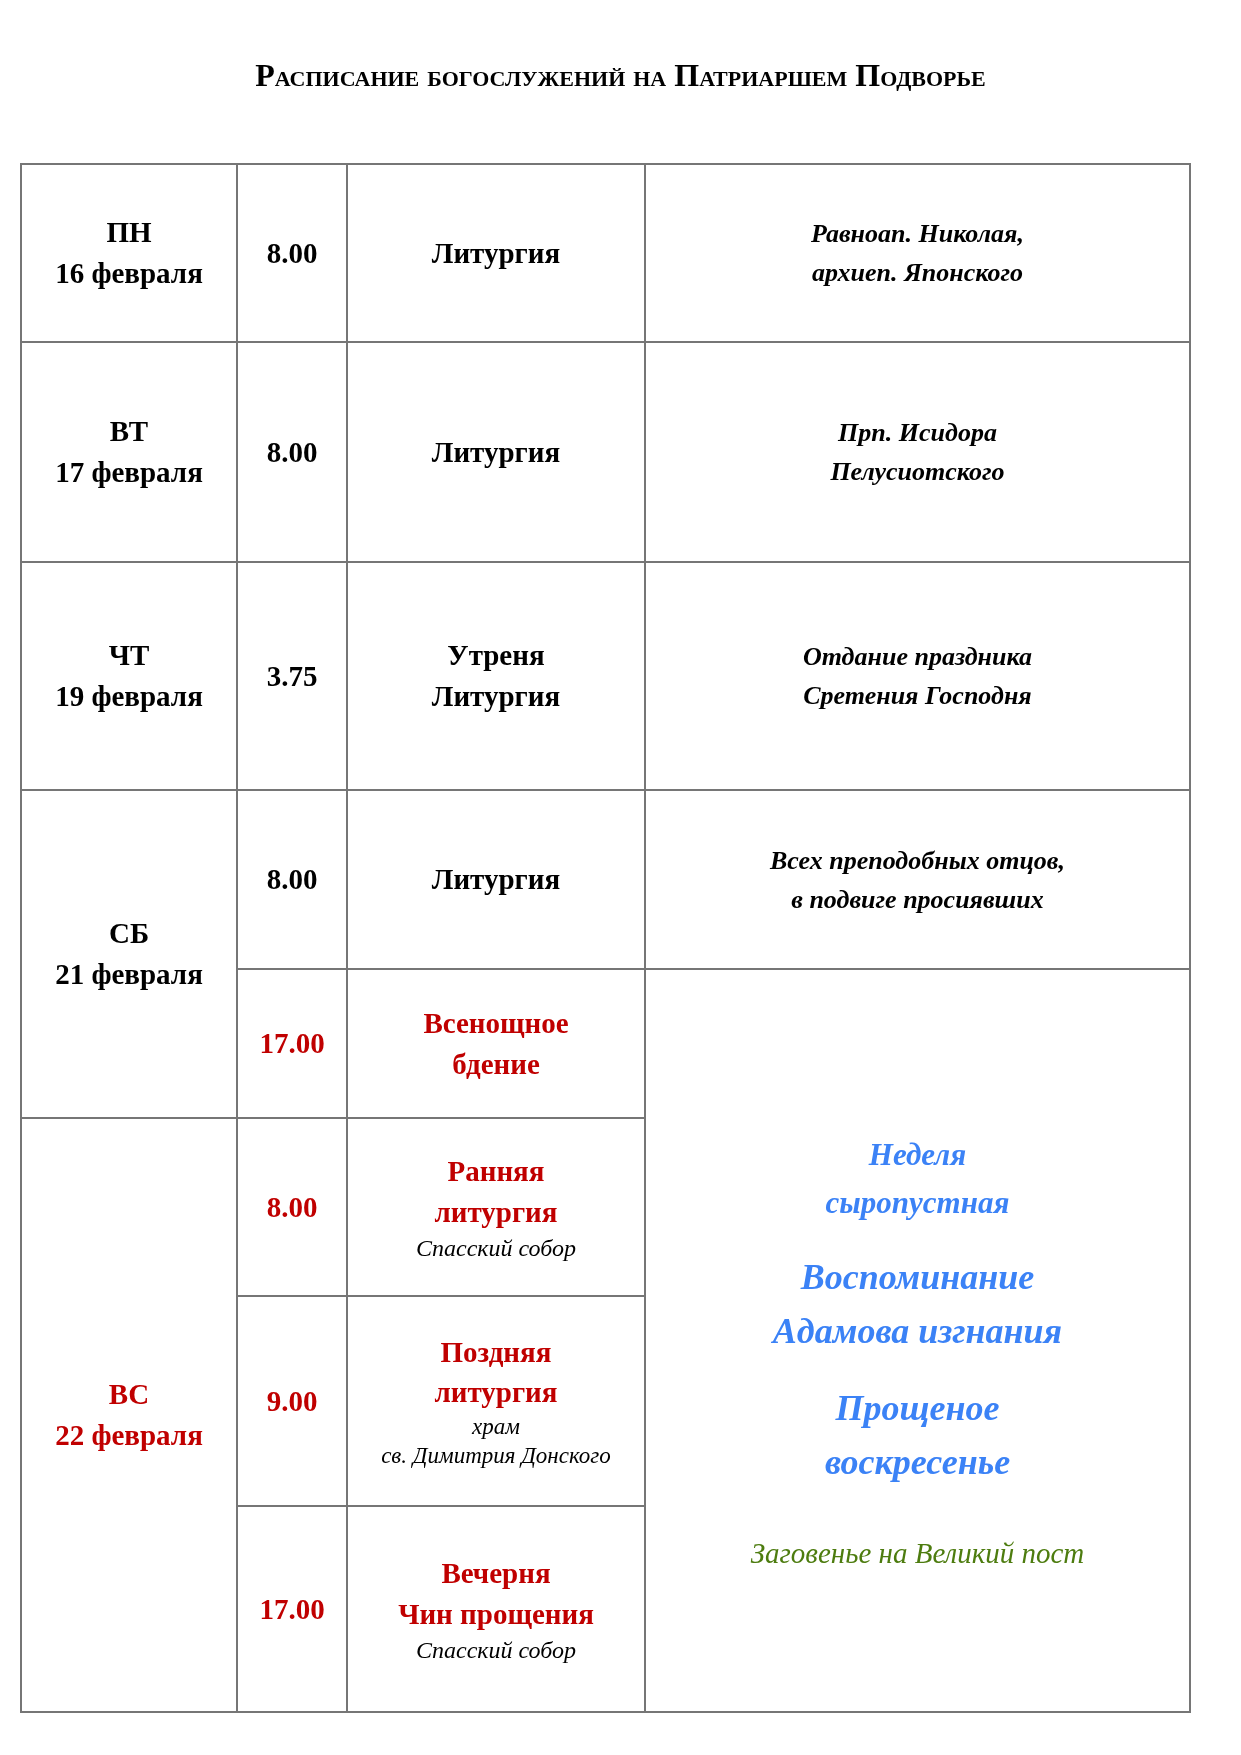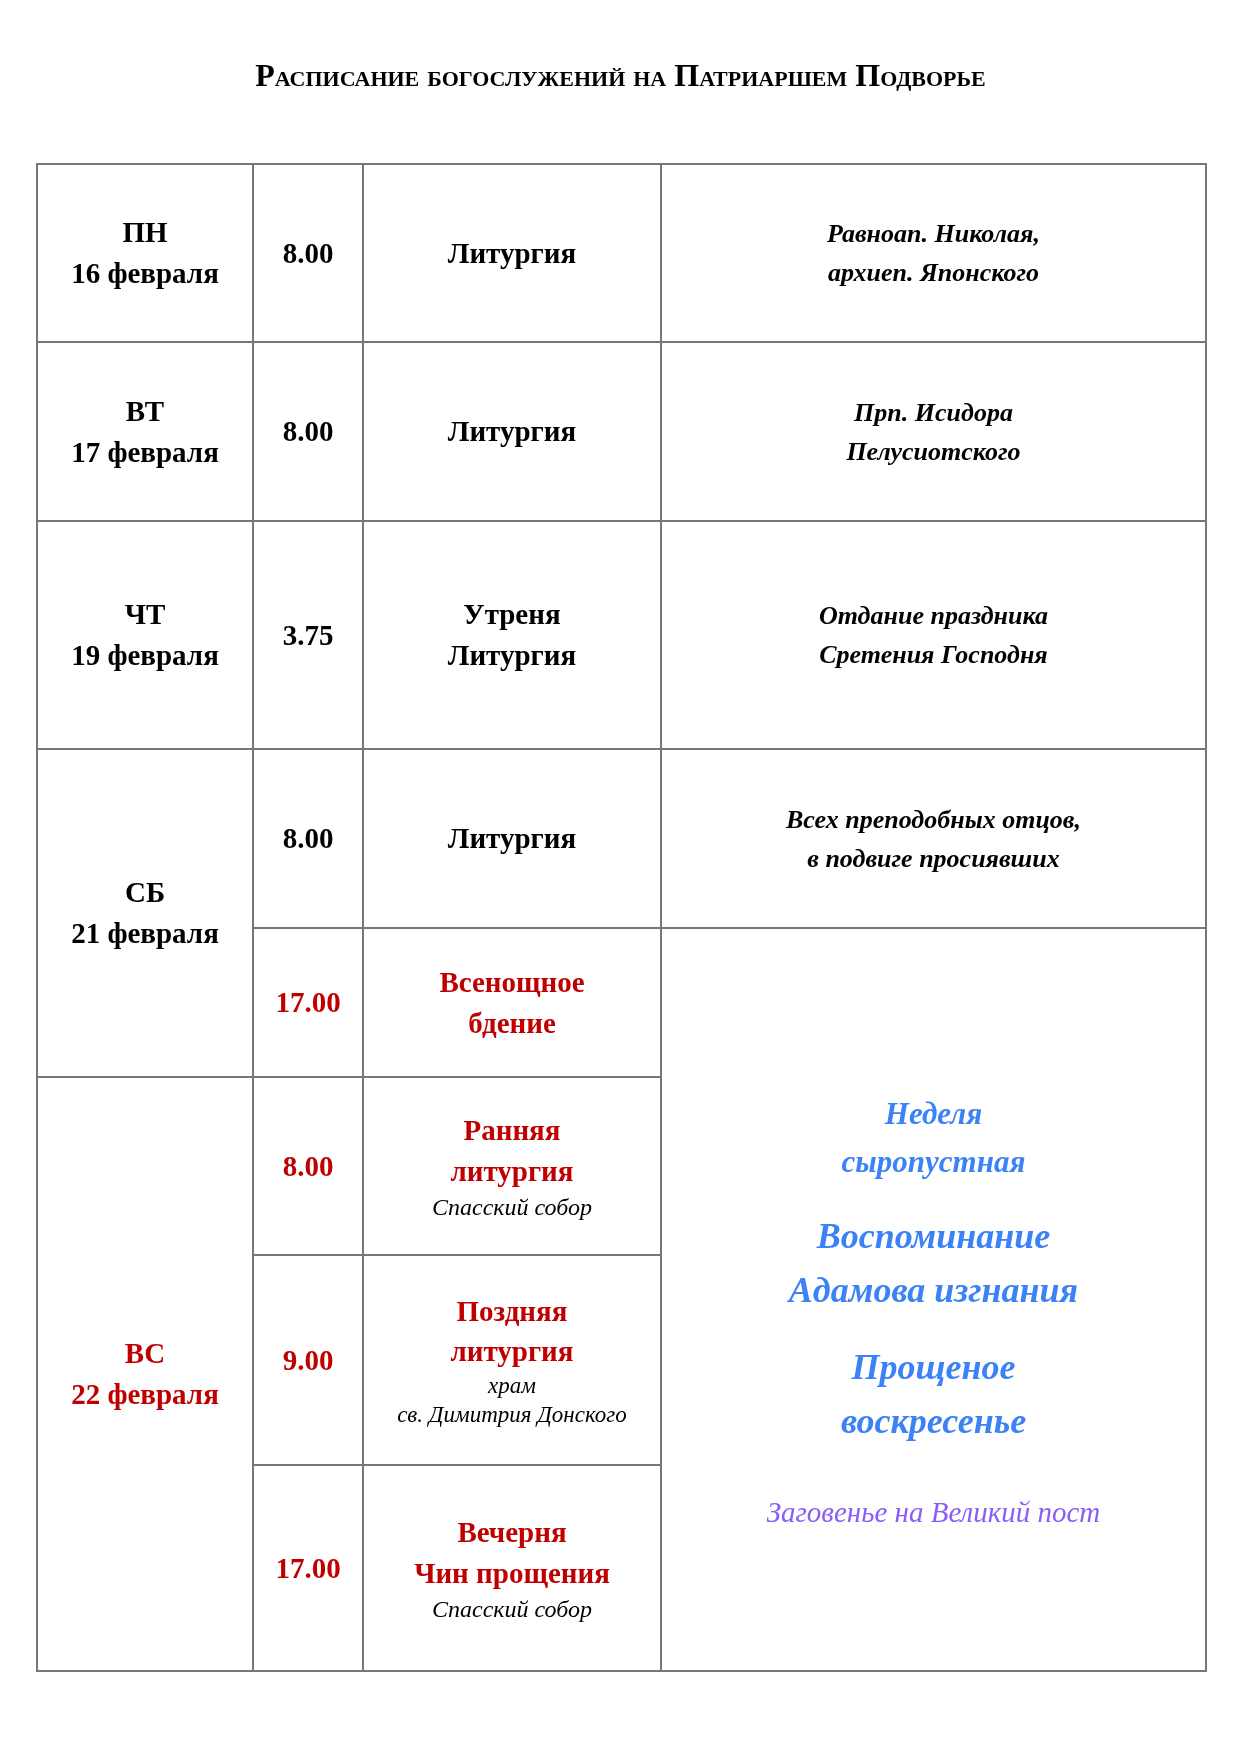--- a/index.html
+++ b/index.html
@@ -15,50 +15,50 @@
   .title {
     position:absolute; top:56px; left:0; width:100%;
     text-align:center;
     font-weight:700;
     font-variant:small-caps;
     font-size:32px;
     line-height:39px;
     color:#000000;
   }
   .schedule {
-    position:absolute; left:36px; top:163px;
+    position:absolute; left:20px; top:163px;
     width:1169px;
     border-collapse:collapse;
     table-layout:fixed;
   }
   .schedule td {
     border:2px solid #767676;
     text-align:center;
     vertical-align:middle;
     padding:0 6px;
   }
   .pre { white-space:pre-line; }
   .day, .time, .service { font-size:29px; font-weight:700; line-height:1.4; }
   .feast { font-size:26px; font-weight:700; font-style:italic; line-height:1.5; }
   .red { color:#c00000; }
   .venue { font-size:24px; font-weight:400; font-style:italic; line-height:1.25; }
   .venue-sm { font-size:23px; }
-  .hr1{height:178px}.hr2{height:179px}.hr3{height:228px}.hr4{height:179px}
+  .hr1{height:178px}.hr2{height:220px}.hr3{height:228px}.hr4{height:179px}
   .hr5{height:149px}.hr6{height:178px}.hr7{height:210px}.hr8{height:206px}
   .sunday-cell { vertical-align:middle; }
   .sunday-block {
     white-space:pre-line;
     color:#3b82f6; font-weight:700; font-style:italic;
     font-size:31px; line-height:1.55;
     margin:23px 0;
   }
   .sunday-block.large { font-size:36px; line-height:1.5; }
   .sunday-note {
     white-space:pre-line;
-    color:#8b5cf6; font-style:italic; font-weight:400;
+    color:#4d7c0f; font-style:italic; font-weight:400;
     font-size:29px; line-height:1.4;
     margin-top:44px;
   }
 </style>
 </head>
 <body>
 
 <div class="page">
 
   <div class="title">

